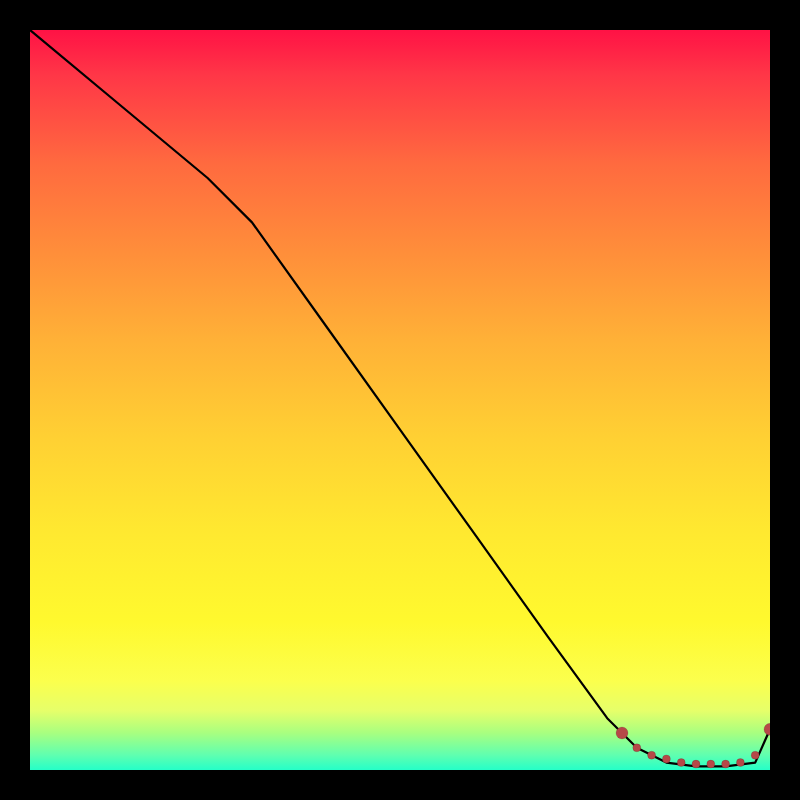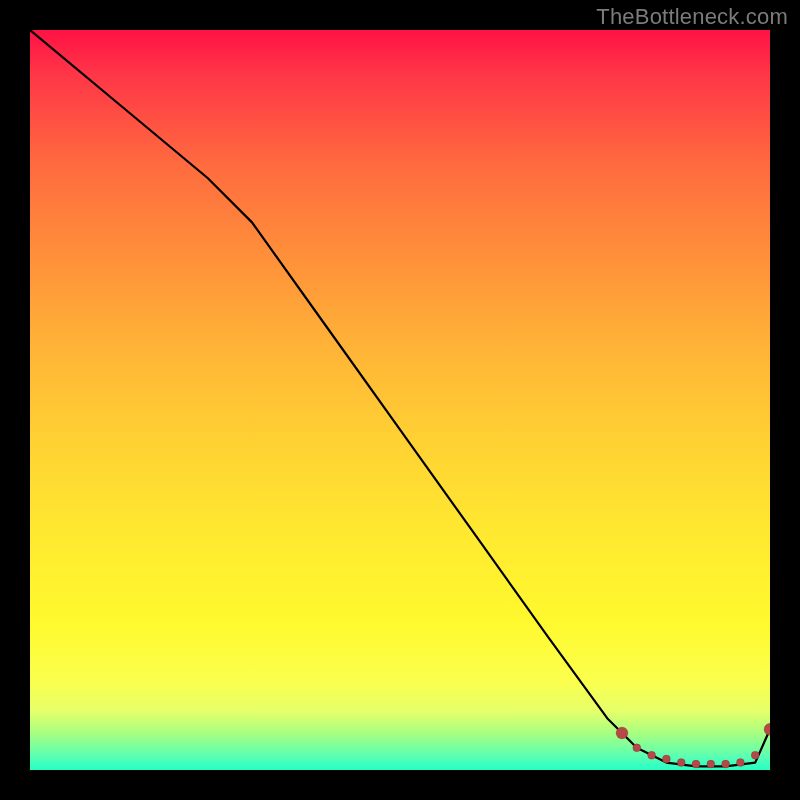--- a/index.html
+++ b/index.html
@@ -69,21 +69,20 @@
     fill: #b64848;
     stroke: rgba(0,0,0,0.25);
     stroke-width: 0.5;
   }
 </style>
 </head>
 <body>
 
 <div class="outer">
 
-  <div class="watermark">TheBottleneck.com</div>
 
   <div class="plot-area"></div>
 
   <svg class="overlay" viewBox="0 0 740 740" preserveAspectRatio="none">
     <path id="curve-path" class="curve" d="M0.0 0.0 L88.8 74.0 L177.6 148.0 L222.0 192.4 L296.0 296.0 L370.0 399.6 L444.0 503.2 L518.0 606.8 L577.2 688.2 L606.8 717.8 L636.4 732.6 L666.0 736.3 L695.6 736.3 L725.2 732.6 L740.0 699.3"></path>
     <g id="dots-group">
         <circle cx="592.0" cy="703.0" r="6" class="dots"></circle>
         <circle cx="606.8" cy="717.8" r="4" class="dots"></circle>
         <circle cx="621.6" cy="725.2" r="4" class="dots"></circle>
         <circle cx="636.4" cy="728.9" r="4" class="dots"></circle>

